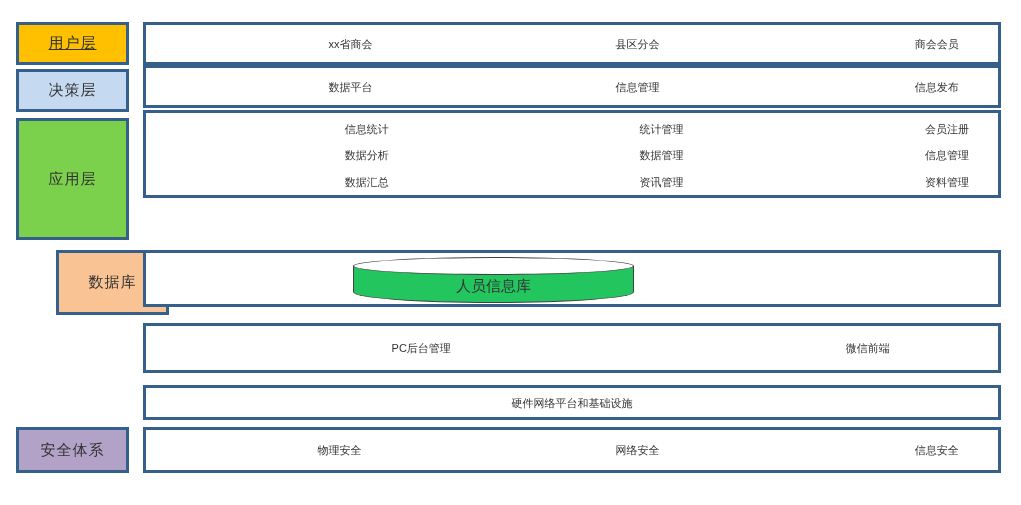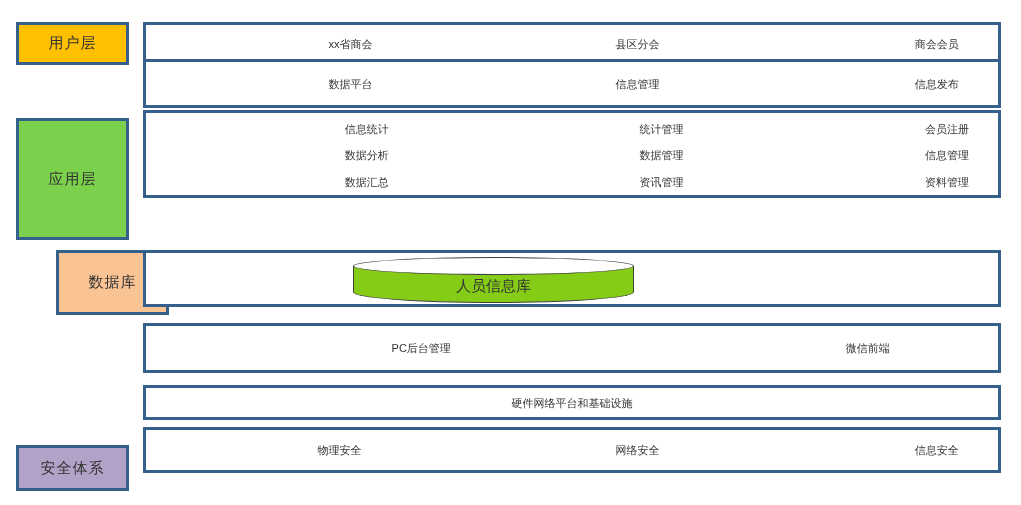--- a/index.html
+++ b/index.html
@@ -7,53 +7,53 @@
     position:relative;width:1021px;height:505px;background:#ffffff;
     font-family:"Liberation Sans","DejaVu Sans",sans-serif;color:#333333;
     overflow:hidden;
   }
   
   .lbl{
     position:absolute;left:16px;width:113px;box-sizing:border-box;
     border:3px solid #34608B;display:flex;align-items:center;justify-content:center;
     font-size:15px;letter-spacing:1px;
   }
-  .lbl-user{top:22px;height:43px;background:#FFC000;}
+  .lbl-user{top:22px;height:43px;background:#FFC000;text-decoration:underline;}
   .lbl-decision{top:69px;height:43px;background:#C5D9F1;}
   .lbl-application{top:118px;height:122px;background:#7CD14C;}
   .lbl-database{top:250px;height:65px;background:#FAC394;margin-left:40px;}
   .lbl-terminal{top:326px;height:46px;background:#92CDDC;}
-  .lbl-security{top:445px;height:46px;background:#B2A2C7;}
+  .lbl-security{top:427px;height:46px;background:#B2A2C7;}
   
   .row{
     position:absolute;left:143px;width:858px;box-sizing:border-box;
     border:3px solid #34608B;background:#ffffff;
   }
   .row-user{top:22px;height:43px;}
-  .row-decision{top:59px;height:49px;}
+  .row-decision{top:65px;height:43px;}
   .row-application{top:110px;height:88px;}
   .row-database{top:250px;height:57px;border-width:3px;}
   .row-terminal{top:323px;height:50px;}
   .row-infra{top:385px;height:35px;}
   .row-security{top:427px;height:46px;}
   .row span{
     position:absolute;transform:translate(-50%,-50%);
     white-space:nowrap;font-size:11px;color:#333333;
   }
   
   .cA{left:24%;}  .cB{left:57.7%;} .cC{left:92.8%;}
   .aA{left:25.9%;} .aB{left:60.5%;} .aC{left:94%;}
   .cPC{left:32.3%;} .cWX{left:84.7%;} .cMID{left:50%;}
   .cPH{left:22.7%;}
   
   .v{top:50%;}
   .t1{top:19%;} .t2{top:51%;text-align:right;} .t3{top:84%;}
   
   .cyl{
-    position:absolute;top:13px;height:37px;background:#84cc16;
+    position:absolute;top:13px;height:37px;background:#22c55e;
     box-sizing:border-box;
     border:1.4px solid #404040;border-top:none;
     border-radius:0 0 50% 50% / 0 0 11px 11px;
     display:flex;align-items:center;justify-content:center;
   }
   .cyl::before{
     content:"";position:absolute;left:-1.4px;right:-1.4px;top:-9px;height:18px;
     box-sizing:border-box;border:1.4px solid #404040;border-radius:50%;
     background:#ffffff;
   }
@@ -63,20 +63,21 @@
   }
   .cyl-1{left:207px;width:281px;}
   .cyl-2{left:507px;width:280px;}
 </style>
 </head>
 <body>
 
 <div class="canvas">
 
   <div class="lbl lbl-user">用户层</div>
+  <div class="lbl lbl-decision">决策层</div>
   <div class="lbl lbl-application">应用层</div>
   <div class="lbl lbl-database">数据库</div>
   <div class="lbl lbl-security">安全体系</div>
 
   <div class="row row-user">
     <span class="cA v">xx省商会</span>
     <span class="cB v">县区分会</span>
     <span class="cC v">商会会员</span>
   </div>
 

